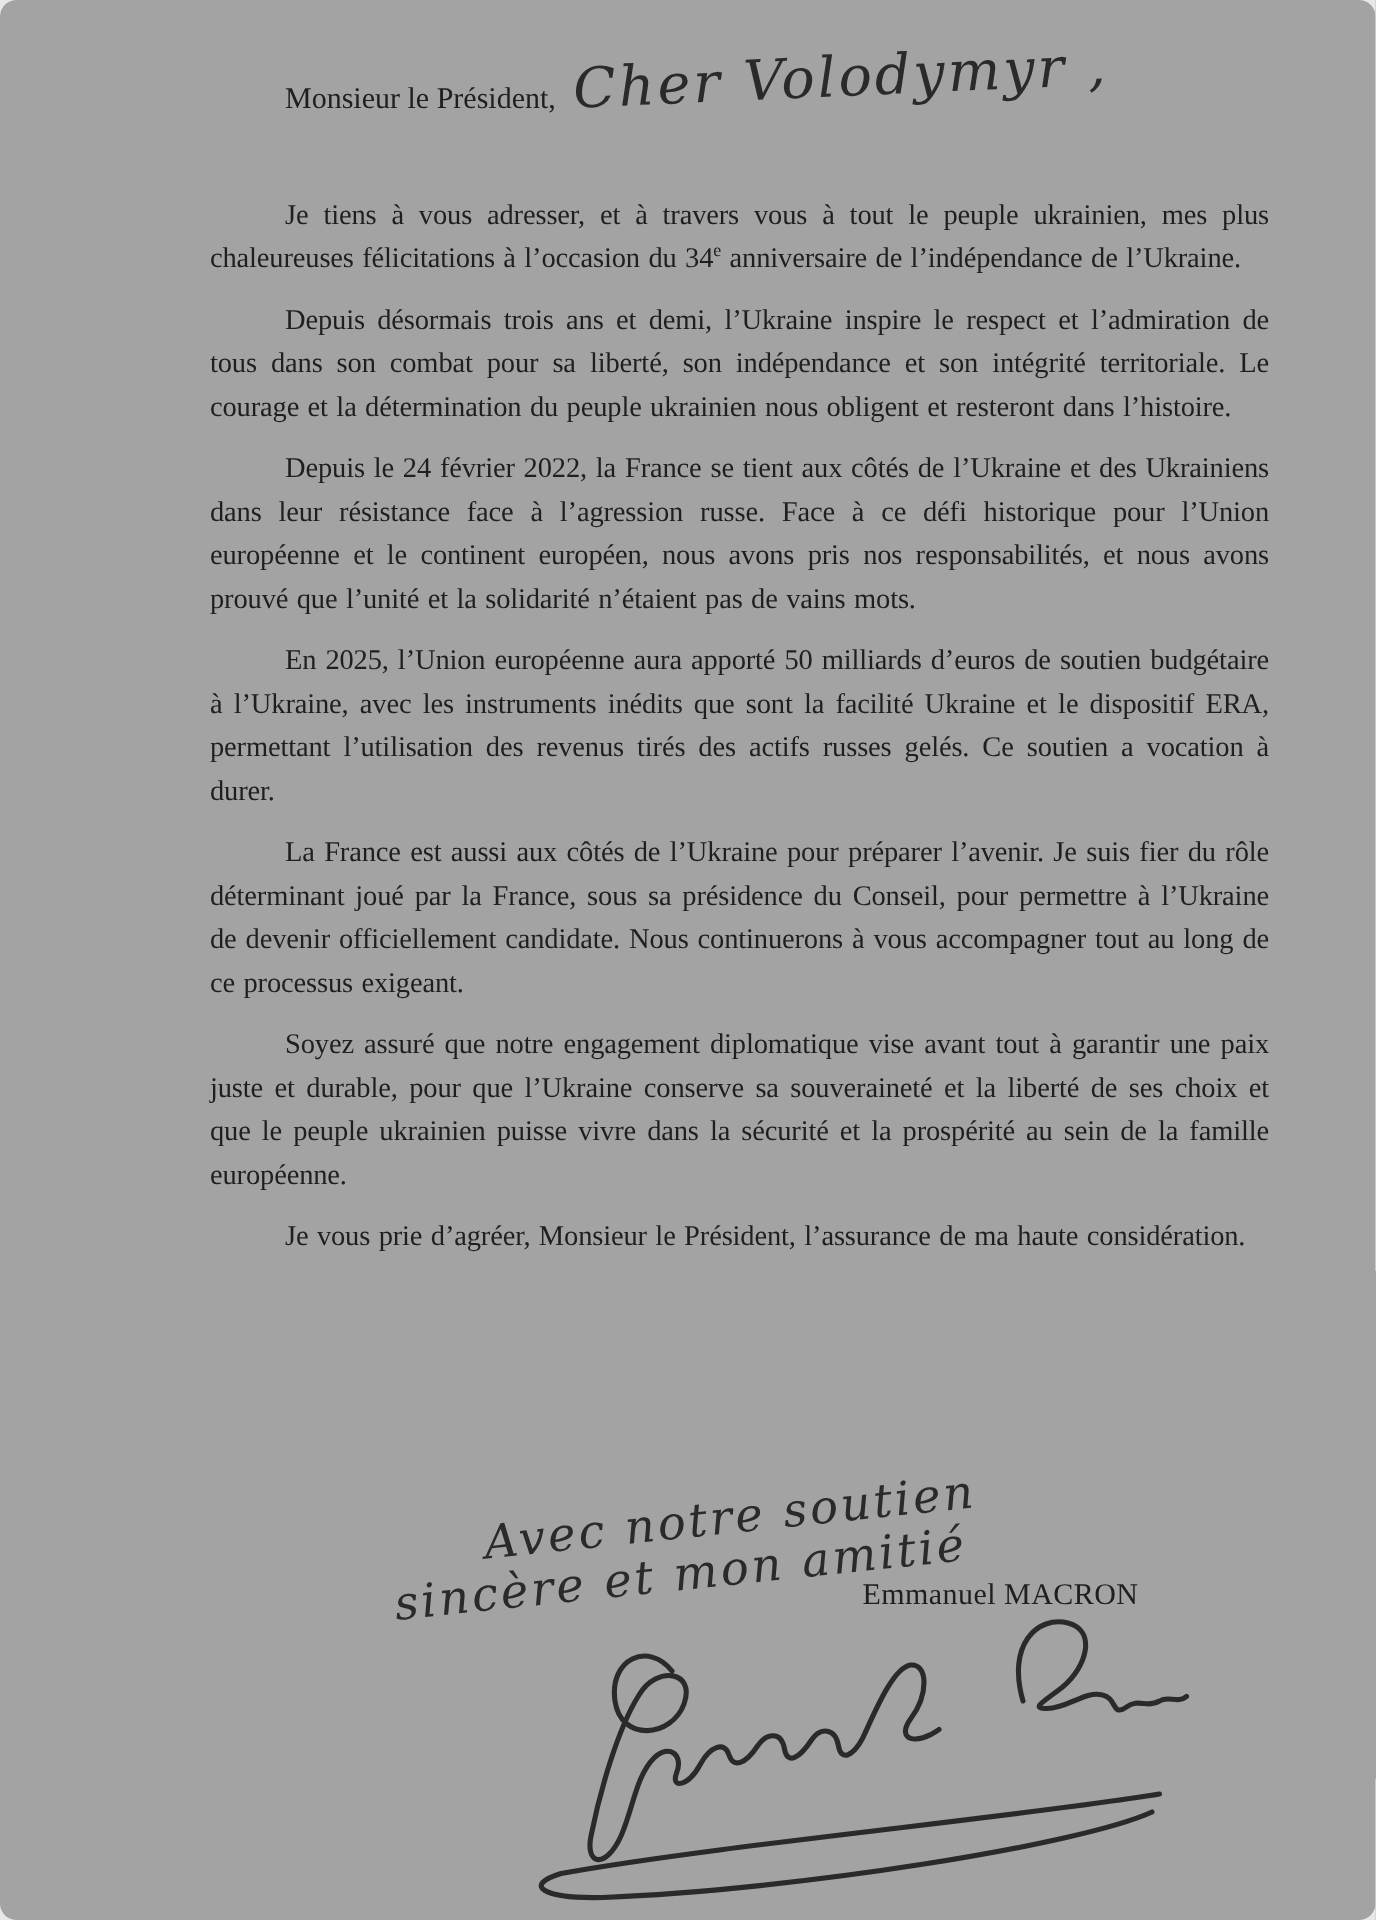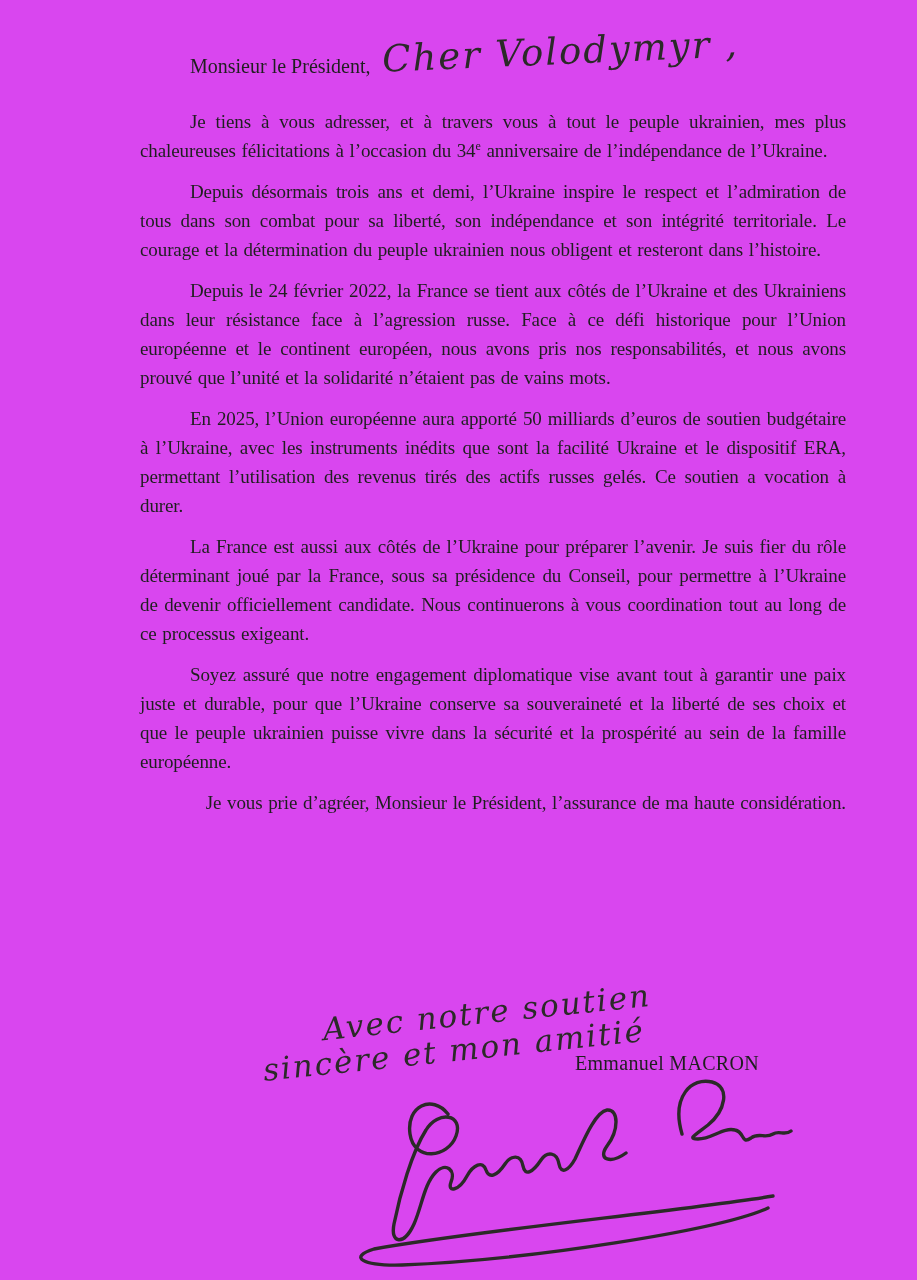--- a/index.html
+++ b/index.html
@@ -5,24 +5,25 @@
   html, body {
     margin: 0;
     padding: 0;
     background: #e8e8e8;
   }
   .page {
     position: relative;
     width: 917px;
     height: 1280px;
     margin: 0 auto;
-    background: #d946ef;
+    background: #a3a3a3;
     overflow: hidden;
     font-family: "Liberation Serif", serif;
     color: #1f1f1f;
+    border-radius: 11px;
   }
   .content {
     position: absolute;
     left: 140px;
     top: 0;
     width: 706px;
   }
   .salutation {
     display: block;
     margin: 52px 0 0 50px;
@@ -31,22 +32,22 @@
   }
   p.body {
     font-size: 19px;
     line-height: 29px;
     text-align: justify;
     text-indent: 50px;
     margin: 0 0 12px 0;
     letter-spacing: -0.1px;
     word-spacing: 1px;
   }
-  p.first { margin-top: 26px; }
-  p.closing { text-align: right; }
+  p.first { margin-top: 48px; }
+  p.closing { text-align: left; }
   sup.ord {
     font-size: 12px;
     line-height: 0;
     vertical-align: super;
   }
   .handwriting {
     font-family: "DejaVu Serif", serif;
     font-style: italic;
     color: #2b2a28;
     white-space: nowrap;
@@ -107,21 +108,21 @@
 
     <p class="body first"><span>Je tiens à vous adresser, et à travers vous à tout le peuple ukrainien, mes plus chaleureuses félicitations à l’occasion du 34</span><sup class="ord">e</sup><span> anniversaire de l’indépendance de l’Ukraine.</span></p>
 
     <p class="body">Depuis désormais trois ans et demi, l’Ukraine inspire le respect et l’admiration de tous dans son combat pour sa liberté, son indépendance et son intégrité territoriale. Le courage et la détermination du peuple ukrainien nous obligent et resteront dans l’histoire.</p>
 
     <p class="body">Depuis le 24 février 2022, la France se tient aux côtés de l’Ukraine et des Ukrainiens dans leur résistance face à l’agression russe. Face à ce défi historique pour l’Union européenne et le continent européen, nous avons pris nos responsabilités, et nous avons prouvé que l’unité et la solidarité n’étaient pas de vains mots.</p>
 
 
     <p class="body">En 2025, l’Union européenne aura apporté 50 milliards d’euros de soutien budgétaire à l’Ukraine, avec les instruments inédits que sont la facilité Ukraine et le dispositif ERA, permettant l’utilisation des revenus tirés des actifs russes gelés. Ce soutien a vocation à durer.</p>
 
-    <p class="body">La France est aussi aux côtés de l’Ukraine pour préparer l’avenir. Je suis fier du rôle déterminant joué par la France, sous sa présidence du Conseil, pour permettre à l’Ukraine de devenir officiellement candidate. Nous continuerons à vous coordination tout au long de ce processus exigeant.</p>
+    <p class="body">La France est aussi aux côtés de l’Ukraine pour préparer l’avenir. Je suis fier du rôle déterminant joué par la France, sous sa présidence du Conseil, pour permettre à l’Ukraine de devenir officiellement candidate. Nous continuerons à vous accompagner tout au long de ce processus exigeant.</p>
 
     <p class="body">Soyez assuré que notre engagement diplomatique vise avant tout à garantir une paix juste et durable, pour que l’Ukraine conserve sa souveraineté et la liberté de ses choix et que le peuple ukrainien puisse vivre dans la sécurité et la prospérité au sein de la famille européenne.</p>
 
 
     <p class="body closing">Je vous prie d’agréer, Monsieur le Président, l’assurance de ma haute considération.</p>
   </div>
 
   <span class="handwriting hw-greeting">Cher Volodymyr ,</span>
 
   <span class="handwriting hw-note-1">Avec notre soutien</span>

